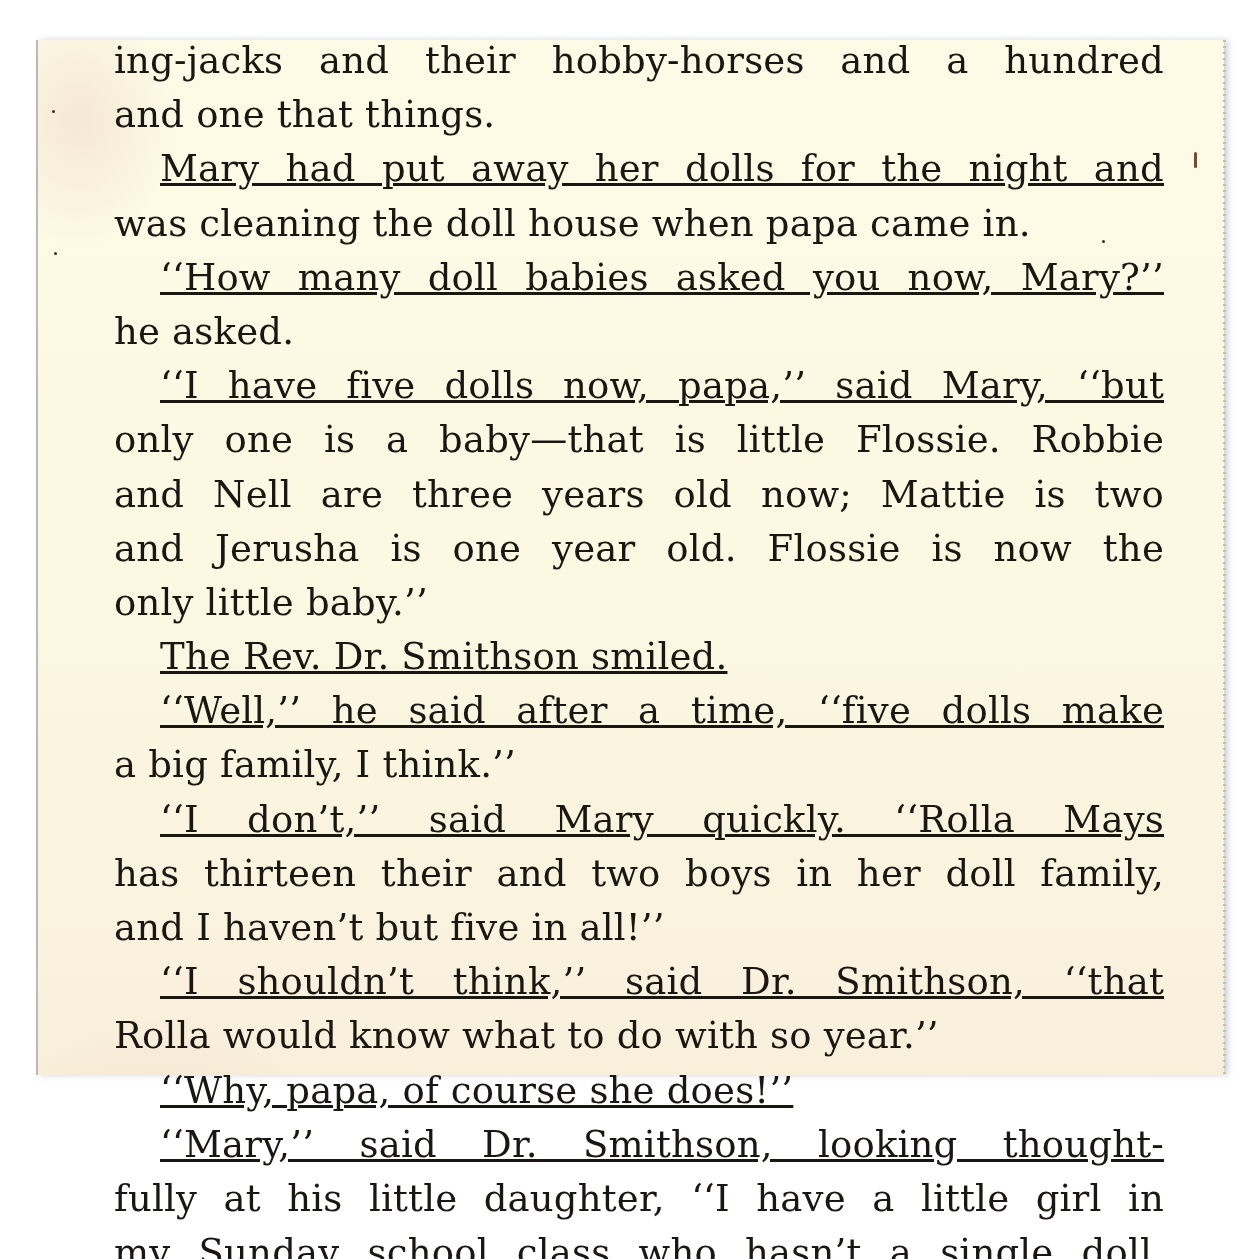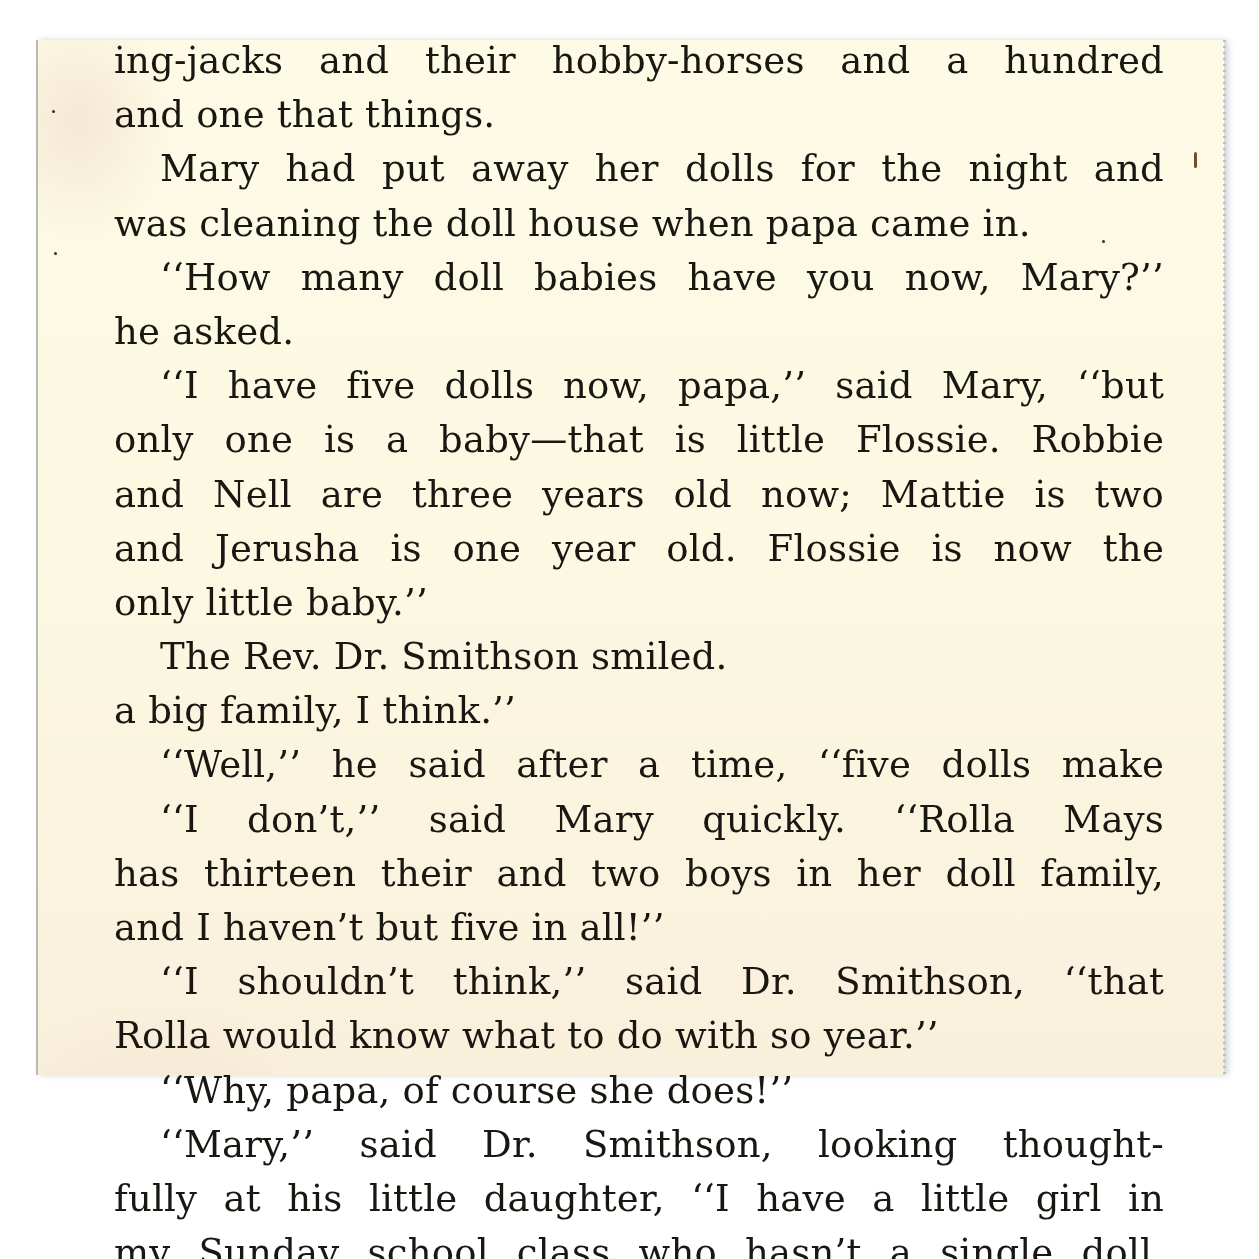--- a/index.html
+++ b/index.html
@@ -52,20 +52,21 @@
       display: block;
       text-align: justify;
       text-align-last: justify;
       height: 54.2px;
     }
     .line.last {
       text-align-last: left;
     }
     .line.indent {
       padding-left: 46px;
+      text-decoration: underline;
     }
     .bottom-rule {
       position: absolute;
       left: 200px;
       top: 1252px;
       width: 640px;
       height: 7px;
       background: linear-gradient(180deg, #3a3530 0%, #1c1915 100%);
     }
     .speck {
@@ -89,33 +90,33 @@
   <div class="right-edge"></div>
 
   <div class="text-block">
 
     <span class="line">ing-jacks and their hobby-horses and a hundred</span>
     <span class="line last">and one that things.</span>
 
     <span class="line indent">Mary had put away her dolls for the night and</span>
     <span class="line last">was cleaning the doll house when papa came in.</span>
 
-    <span class="line indent">‘‘How many doll babies have you now, Mary?’’</span>
+    <span class="line indent">‘‘How many doll babies asked you now, Mary?’’</span>
     <span class="line last">he asked.</span>
 
     <span class="line indent">‘‘I have five dolls now, papa,’’ said Mary, ‘‘but</span>
     <span class="line">only one is a baby—that is little Flossie.  Robbie</span>
     <span class="line">and Nell are three years old now; Mattie is two</span>
     <span class="line">and Jerusha is one year old.  Flossie is now the</span>
     <span class="line last">only little baby.’’</span>
 
     <span class="line indent last">The Rev. Dr. Smithson smiled.</span>
 
+    <span class="line indent">‘‘Well,’’ he said after a time, ‘‘five dolls make</span>
     <span class="line last">a big family, I think.’’</span>
-    <span class="line indent">‘‘Well,’’ he said after a time, ‘‘five dolls make</span>
 
     <span class="line indent">‘‘I don’t,’’ said Mary quickly.  ‘‘Rolla Mays</span>
     <span class="line">has thirteen their and two boys in her doll family,</span>
     <span class="line last">and I haven’t but five in all!’’</span>
 
     <span class="line indent">‘‘I shouldn’t think,’’ said Dr. Smithson, ‘‘that</span>
     <span class="line last">Rolla would know what to do with so year.’’</span>
 
     <span class="line indent last">‘‘Why, papa, of course she does!’’</span>
 

